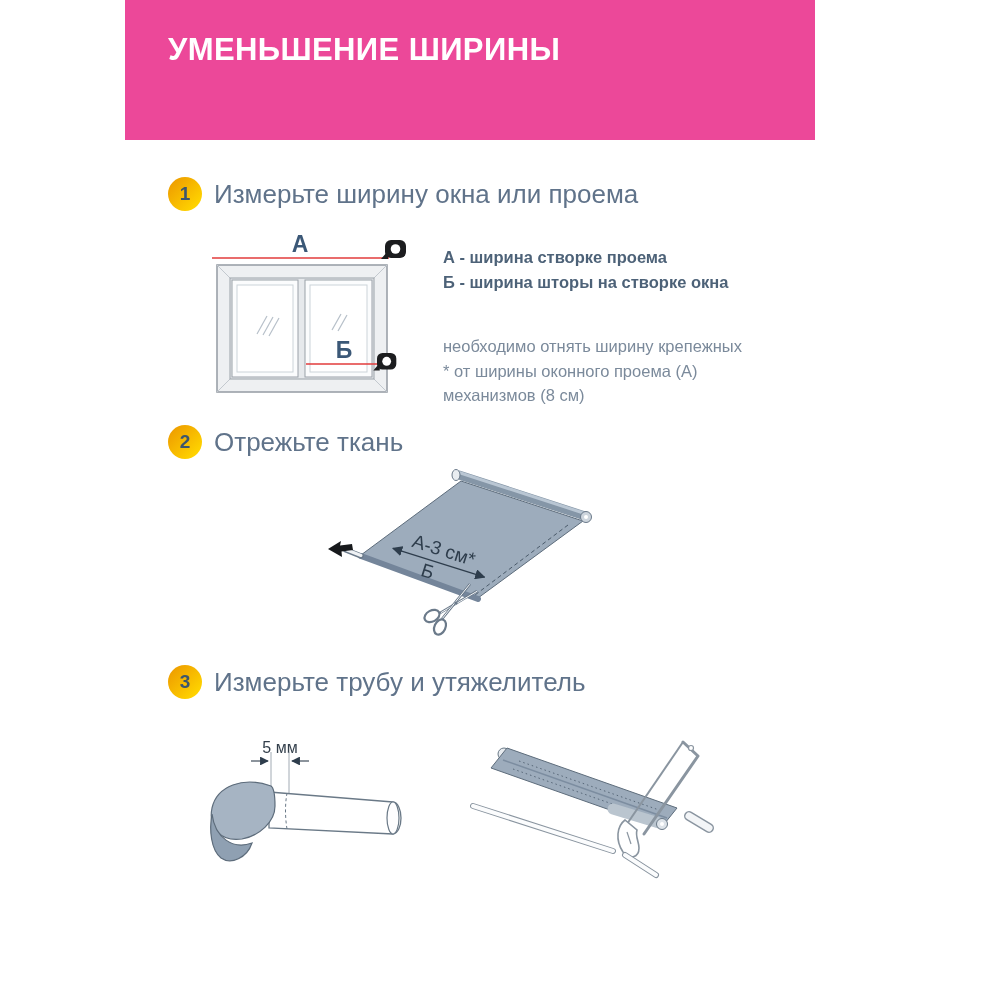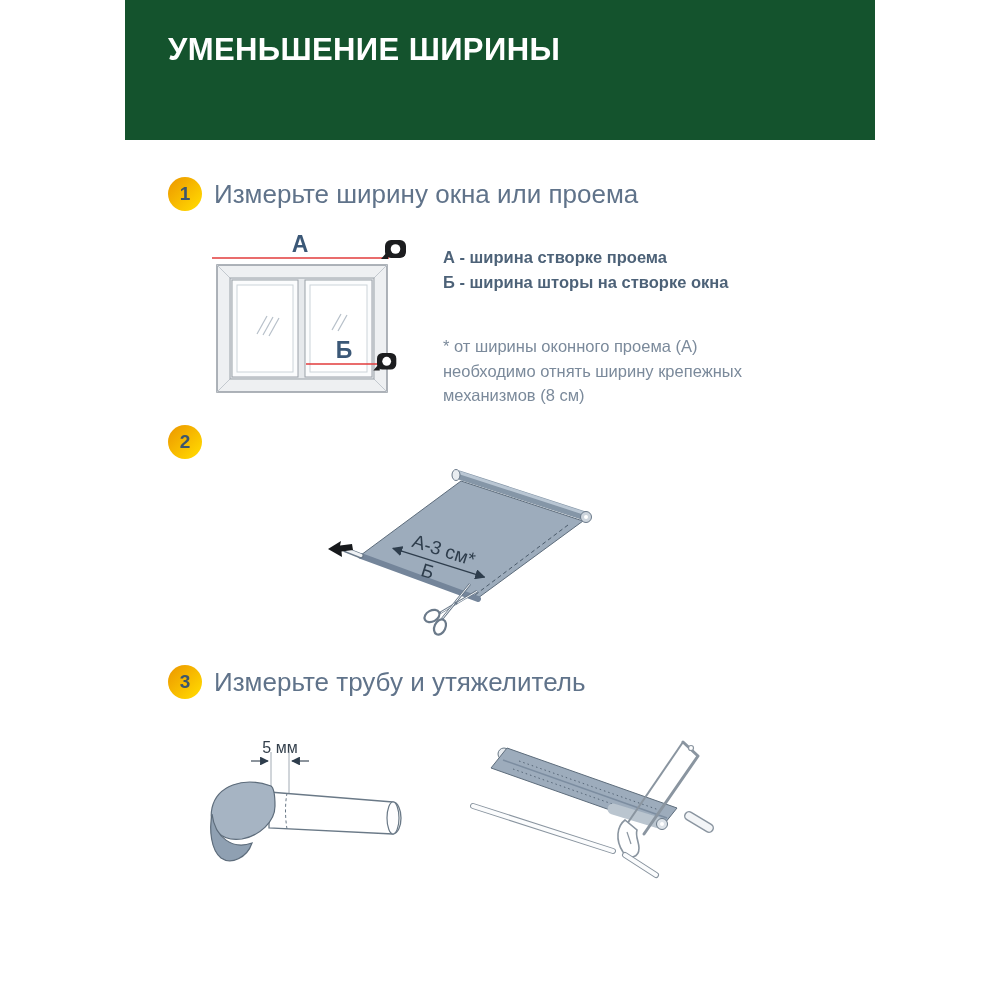--- a/index.html
+++ b/index.html
@@ -2,22 +2,22 @@
 <html><head>
 <meta charset="utf-8">
 <style>
   html,body { margin:0; padding:0; background:#ffffff; }
   .canvas {
     position:relative; width:1000px; height:1000px; margin:0 auto;
     background:#ffffff; overflow:hidden;
     font-family:"Liberation Sans", sans-serif;
   }
   .banner {
-    position:absolute; left:125px; top:0; width:750px; height:140px;
-    background:#14532d;
+    position:absolute; left:125px; top:0; width:690px; height:140px;
+    background:#ec4899;
   }
   .banner-title {
     position:absolute; left:43px; top:30px;
     color:#ffffff; font-size:31px; font-weight:bold; line-height:40px;
     letter-spacing:0.4px; text-transform:uppercase;
   }
   .step-head { position:absolute; display:flex; align-items:center; }
   .step-num {
     width:34px; height:34px; border-radius:50%;
     background:linear-gradient(135deg,#ee9d00 10%,#ffd400 85%);
@@ -107,27 +107,28 @@
       <rect x="0" y="0" width="21" height="18" rx="6" fill="#1c1d1f"></rect>
       <circle cx="10.5" cy="9" r="4.8" fill="#ffffff"></circle>
     </g>
   </svg>
 
   <div class="legend">
     <div>А - ширина створке проема</div>
     <div>Б - ширина шторы на створке окна</div>
   </div>
   <div class="note">
+    <div>необходимо отнять ширину крепежных</div>
     <div>* от ширины оконного проема (А)</div>
-    <div>необходимо отнять ширину крепежных</div>
     <div>механизмов (8 см)</div>
   </div>
 
   <div class="step-head" style="left:168px; top:425px;">
     <div class="step-num">2</div>
+    <h2 class="step-title">Отрежьте ткань</h2>
   </div>
 
   <svg class="illus" style="left:328px; top:463px;" width="315" height="195" viewBox="0 0 315 195">
     <g>
       <polygon points="133,18 255,58 150,135 33,92" fill="#9dacbc" stroke="#5d6c7b" stroke-width="1"></polygon>
       <line x1="131" y1="12" x2="257" y2="53" stroke="#8596a7" stroke-width="9" stroke-linecap="round"></line>
       <line x1="131" y1="9.5" x2="257" y2="50.5" stroke="#b9c6d3" stroke-width="3" stroke-linecap="round"></line>
       <ellipse cx="128" cy="12" rx="4" ry="5.5" fill="#e9edf1" stroke="#6b7a8a" stroke-width="1"></ellipse>
       <circle cx="258" cy="54" r="5.5" fill="#cdd5dd" stroke="#6b7a8a" stroke-width="1"></circle>
       <circle cx="258" cy="54" r="2" fill="#ffffff"></circle>

